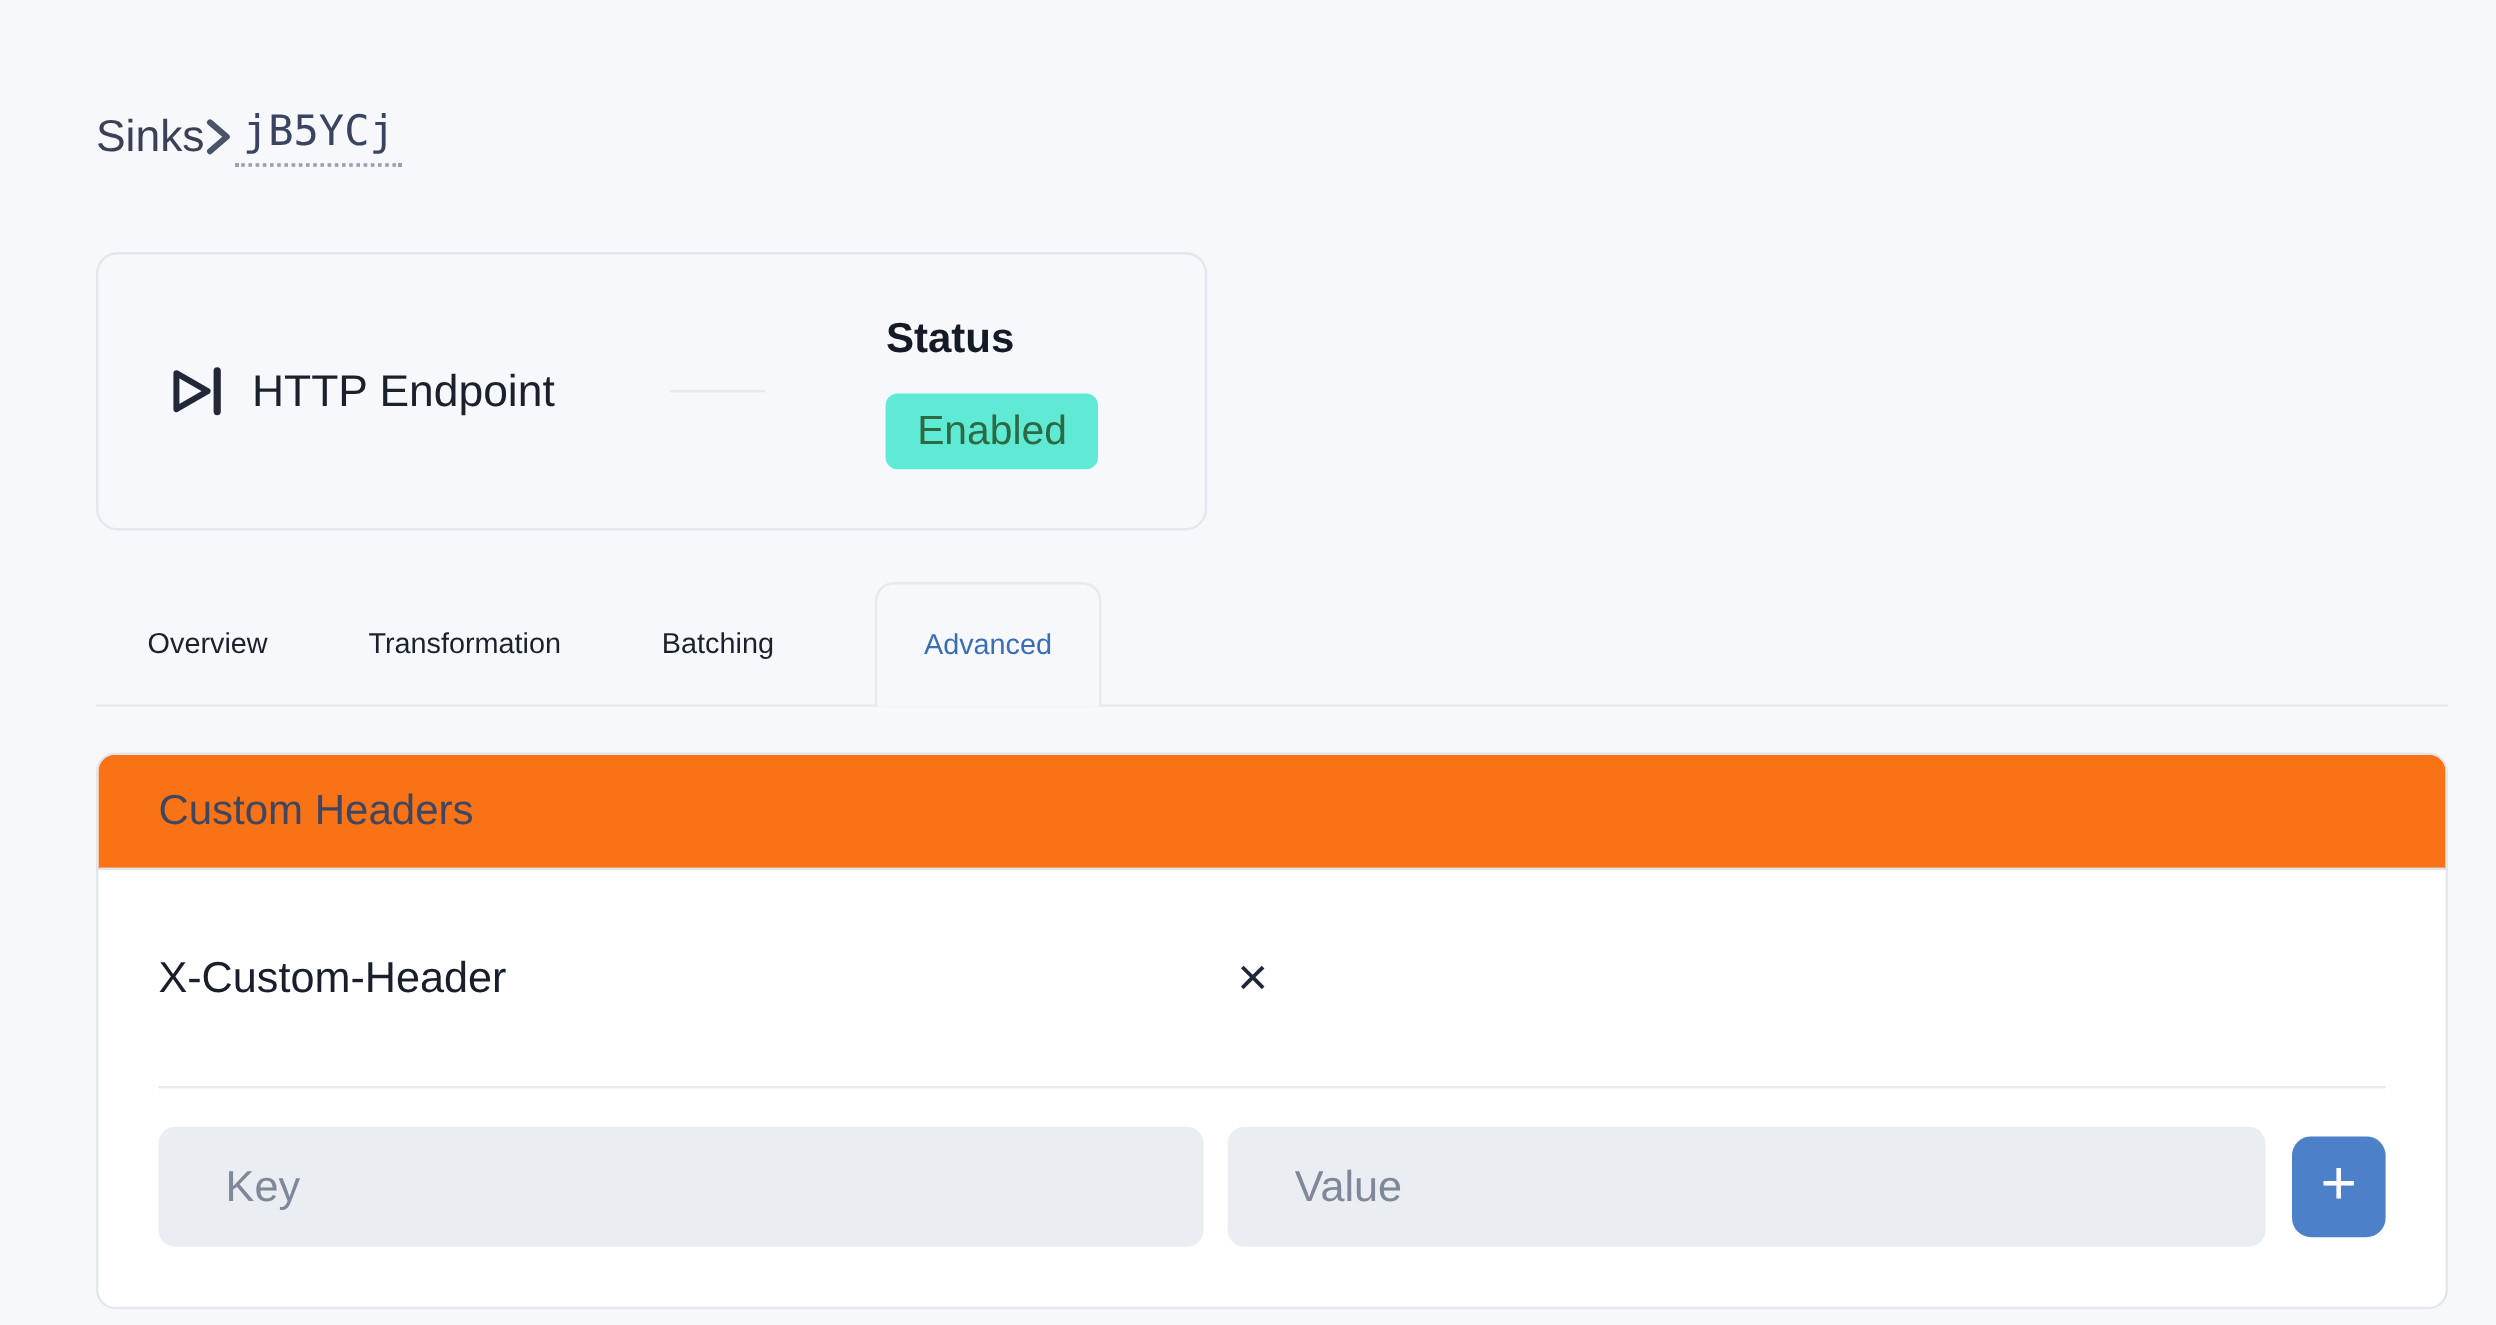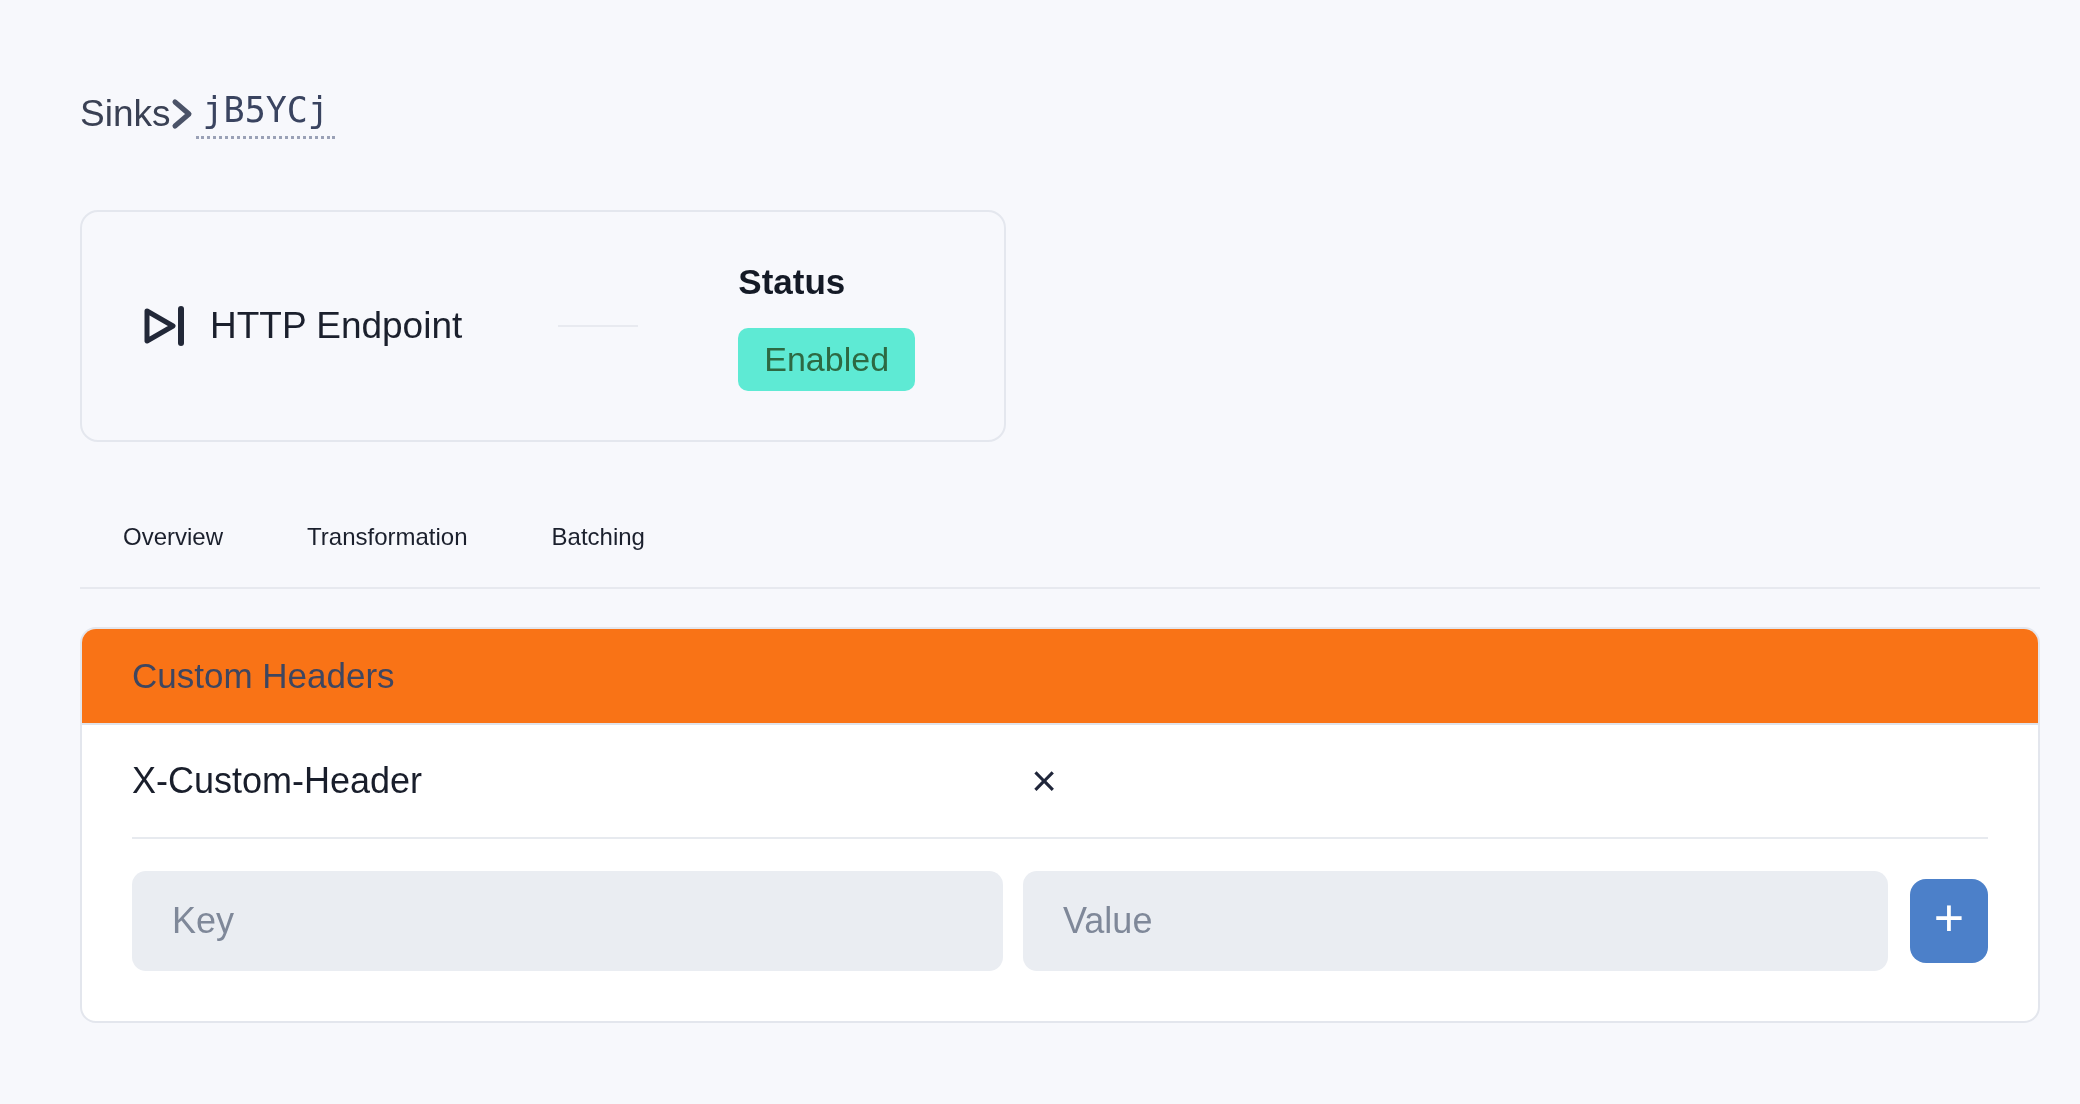--- a/index.html
+++ b/index.html
@@ -87,21 +87,21 @@
   }
   .section-header {
     background: #f97316;
     border-bottom: 2px solid #dfe3ea;
     padding: 27px 50px;
     font-size: 35px;
     color: #3e4660;
   }
   .header-row {
     display: flex; align-items: center;
-    height: 112px;
+    height: 180px;
     padding: 0 50px;
     font-size: 36px; color: #191e2b;
   }
   .header-key { flex: 0 0 890px; }
   .header-value { flex: 1; }
   .remove-btn {
     flex: none;
     width: 44px; height: 52px;
     margin-right: 20px;
     background: none; border: none;
@@ -114,21 +114,21 @@
   .row-divider { border: none; border-top: 2px solid #e7eaef; margin: 0 50px; }
   .add-row {
     display: flex; align-items: center;
     padding: 32px 50px 50px 50px;
   }
   .hdr-input {
     height: 100px;
     background: #eaedf2;
     border: none;
     border-radius: 14px;
-    padding: 0 40px;
+    padding: 0 56px;
     font-size: 36px;
     font-family: "Liberation Sans", sans-serif;
     color: #1b202d;
     outline: none;
   }
   .hdr-input::placeholder { color: #7f8899; opacity: 1; }
   .key-input { flex: 0 0 871px; margin-right: 20px; }
   .value-input { flex: 1; margin-right: 22px; }
   .add-btn {
     flex: none;
@@ -172,20 +172,21 @@
       <div class="status-col">
         <span class="status-label">Status</span>
         <span class="status-badge">Enabled</span>
       </div>
     </div>
 
     <div class="tab-bar">
       <div class="tab">Overview</div>
       <div class="tab">Transformation</div>
       <div class="tab">Batching</div>
+      <div class="tab active">Advanced</div>
     </div>
 
     <section class="section">
       <div class="section-header">Custom Headers</div>
 
       <div class="header-row">
         <span class="header-key">X-Custom-Header</span>
         <button class="remove-btn">×</button>
       </div>
 

